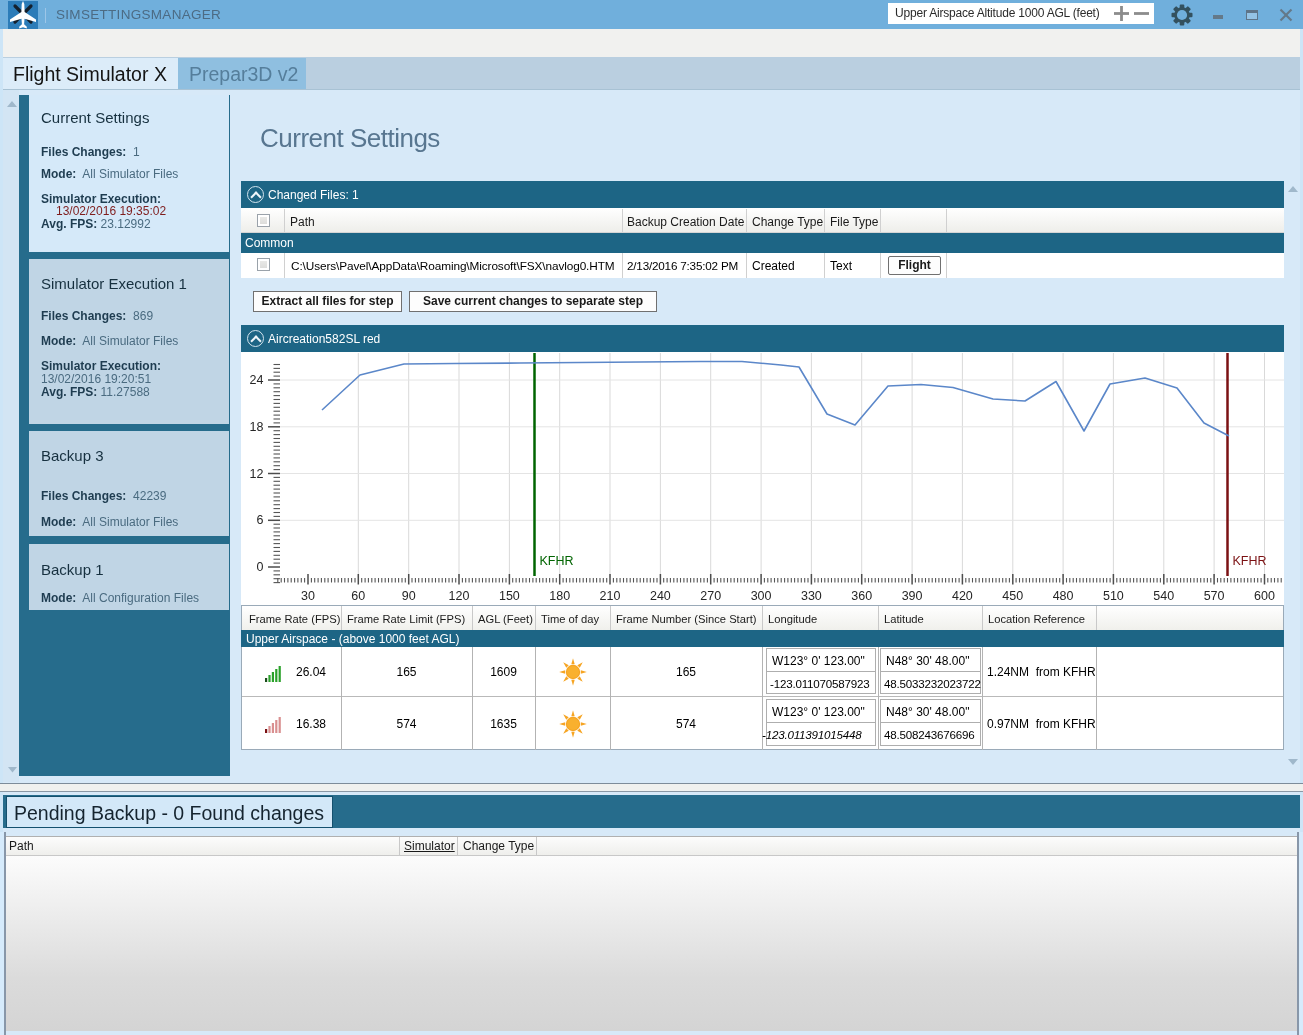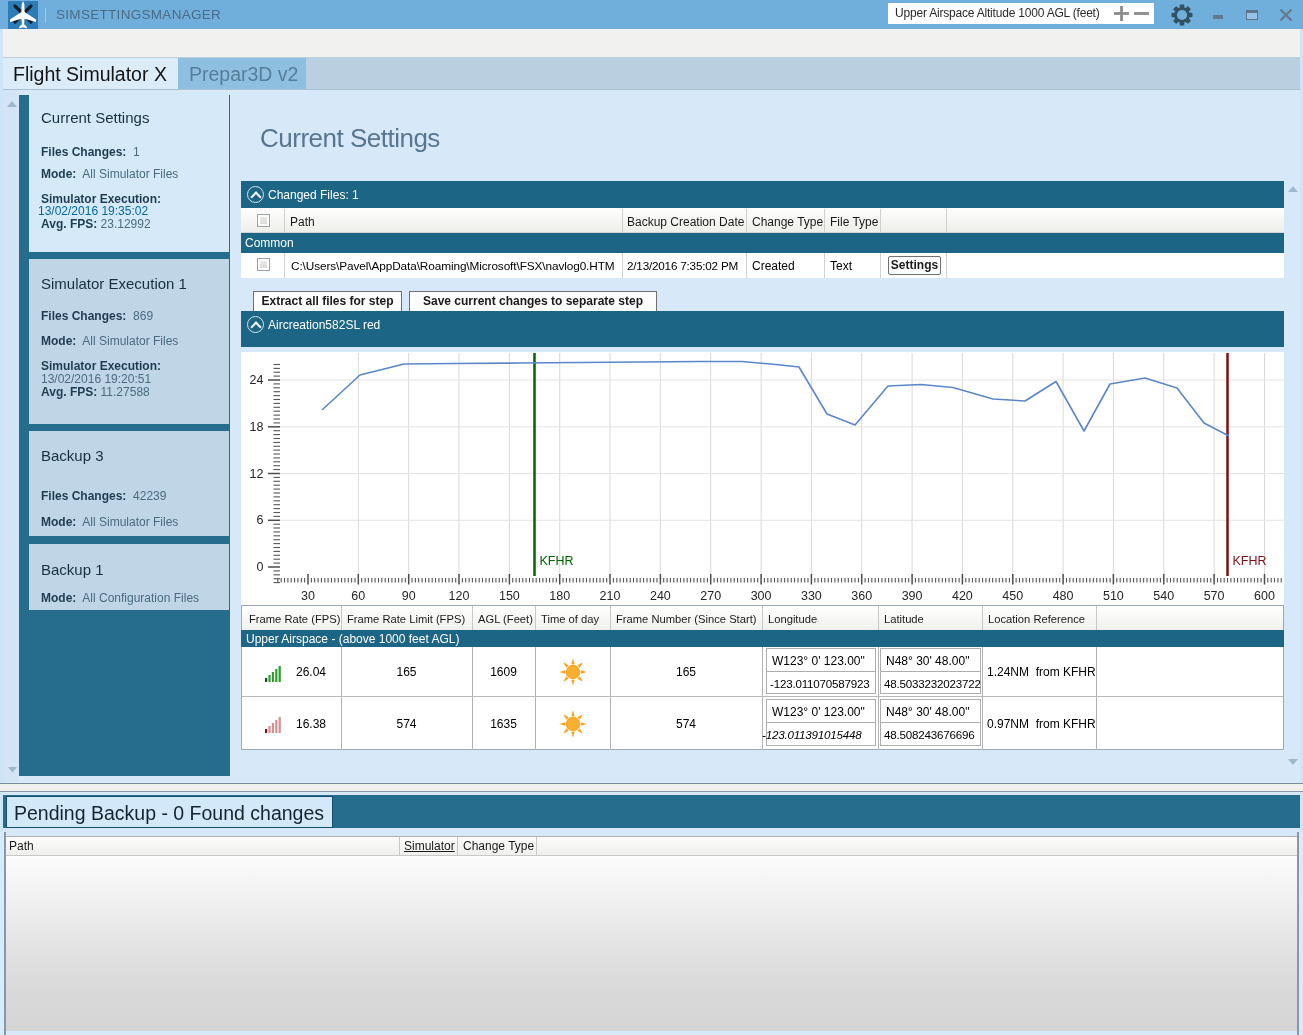--- a/index.html
+++ b/index.html
@@ -81,21 +81,21 @@
 <svg class="abs" style="left:6.5px;top:766px;" width="11" height="7" viewBox="0 0 11 7">
     <path d="M5.5 6.5 L10 1 L1 1 Z" fill="#a0b8cb"></path>
   </svg>
 
 <div class="abs" style="left:19px;top:95px;width:211px;height:681px;background:#266c8c;"></div>
 <div class="abs" style="left:29px;top:95px;width:200px;height:157px;background:#d5e9f9;"></div>
 <div class="abs" style="left:41px;top:109px;font-size:15px;color:#16303f;">Current Settings</div>
 <div class="abs" style="left:41px;top:145px;font-size:12px;color:#4a6b80;"><b style="color:#1e3c50">Files Changes:</b>&nbsp; 1</div>
 <div class="abs" style="left:41px;top:167px;font-size:12px;color:#4a6b80;"><b style="color:#1e3c50">Mode:</b>&nbsp; All Simulator Files</div>
 <div class="abs" style="left:41px;top:192px;font-size:12px;color:#4a6b80;"><b style="color:#1e3c50">Simulator Execution:</b></div>
-<div class="abs" style="left:38px;top:204px;font-size:12px;color:#0369a1;">13/02/2016 19:35:02</div>
+<div class="abs" style="left:56px;top:204px;font-size:12px;color:#7f1d1d;">13/02/2016 19:35:02</div>
 <div class="abs" style="left:41px;top:217px;font-size:12px;color:#4a6b80;"><b style="color:#1e3c50">Avg. FPS:</b> 23.12992</div>
 <div class="abs" style="left:29px;top:259px;width:200px;height:165px;background:#c0d5e5;"></div>
 <div class="abs" style="left:41px;top:275px;font-size:15px;color:#16303f;">Simulator Execution 1</div>
 <div class="abs" style="left:41px;top:309px;font-size:12px;color:#4a6b80;"><b style="color:#1e3c50">Files Changes:</b>&nbsp; 869</div>
 <div class="abs" style="left:41px;top:334px;font-size:12px;color:#4a6b80;"><b style="color:#1e3c50">Mode:</b>&nbsp; All Simulator Files</div>
 <div class="abs" style="left:41px;top:359px;font-size:12px;color:#4a6b80;"><b style="color:#1e3c50">Simulator Execution:</b></div>
 <div class="abs" style="left:41px;top:372px;font-size:12px;color:#4a6b80;">13/02/2016 19:20:51</div>
 <div class="abs" style="left:41px;top:385px;font-size:12px;color:#4a6b80;"><b style="color:#1e3c50">Avg. FPS:</b> 11.27588</div>
 <div class="abs" style="left:29px;top:431px;width:200px;height:105px;background:#c0d5e5;"></div>
 <div class="abs" style="left:41px;top:447px;font-size:15px;color:#16303f;">Backup 3</div>
@@ -131,26 +131,26 @@
 <div class="abs" style="left:284px;top:253px;width:1px;height:25px;background:#d0d0d0;"></div>
 <div class="abs" style="left:622px;top:253px;width:1px;height:25px;background:#d0d0d0;"></div>
 <div class="abs" style="left:746px;top:253px;width:1px;height:25px;background:#d0d0d0;"></div>
 <div class="abs" style="left:824px;top:253px;width:1px;height:25px;background:#d0d0d0;"></div>
 <div class="abs" style="left:880px;top:253px;width:1px;height:25px;background:#d0d0d0;"></div>
 <div class="abs" style="left:946px;top:253px;width:1px;height:25px;background:#d0d0d0;"></div>
 <div class="abs" style="left:291px;top:259px;font-size:11.8px;letter-spacing:-0.1px;color:#000;white-space:nowrap;">C:\Users\Pavel\AppData\Roaming\Microsoft\FSX\navlog0.HTM</div>
 <div class="abs" style="left:627px;top:259px;font-size:11.7px;letter-spacing:-0.2px;color:#000;">2/13/2016 7:35:02 PM</div>
 <div class="abs" style="left:752px;top:259px;font-size:12px;color:#000;">Created</div>
 <div class="abs" style="left:830px;top:259px;font-size:12px;color:#000;">Text</div>
-<div class="abs" style="left:888px;top:256px;width:53px;height:19px;background:#fdfdfd;border:1px solid #707070;border-radius:2px;font-size:12px;font-weight:bold;color:#1a1a1a;text-align:center;line-height:17px;">Settings</div>
+<div class="abs" style="left:888px;top:256px;width:53px;height:19px;background:#fdfdfd;border:1px solid #707070;border-radius:2px;font-size:12px;font-weight:bold;color:#1a1a1a;text-align:center;line-height:17px;">Flight</div>
 
 <div class="abs" style="left:253px;top:291px;height:21px;width:149px;background:#fdfdfd;border:1px solid #707070;font-weight:bold;font-size:12px;color:#1a1a1a;text-align:center;line-height:19px;">Extract all files for step</div>
 <div class="abs" style="left:409px;top:291px;height:21px;width:248px;background:#fdfdfd;border:1px solid #707070;font-weight:bold;font-size:12px;color:#1a1a1a;text-align:center;line-height:19px;">Save current changes to separate step</div>
 
-<div class="hdrbar" style="top:311px;text-decoration:underline;">
+<div class="hdrbar" style="top:325px;text-decoration:underline;">
     <div class="circ"></div>
     <div class="chev"></div>
     <div class="lbl">Aircreation582SL red</div>
   </div>
 <div class="abs" style="left:241px;top:352px;width:1043px;height:255px;background:#fff;"></div>
 <svg class="abs" style="left:241px;top:352px;" width="1043" height="255" viewBox="241 352 1043 255">
 <line x1="358.3" y1="353.0" x2="358.3" y2="577.0" stroke="#d9d9d9" stroke-width="1"></line>
 <line x1="408.7" y1="353.0" x2="408.7" y2="577.0" stroke="#d9d9d9" stroke-width="1"></line>
 <line x1="459.0" y1="353.0" x2="459.0" y2="577.0" stroke="#d9d9d9" stroke-width="1"></line>
 <line x1="509.4" y1="353.0" x2="509.4" y2="577.0" stroke="#d9d9d9" stroke-width="1"></line>

